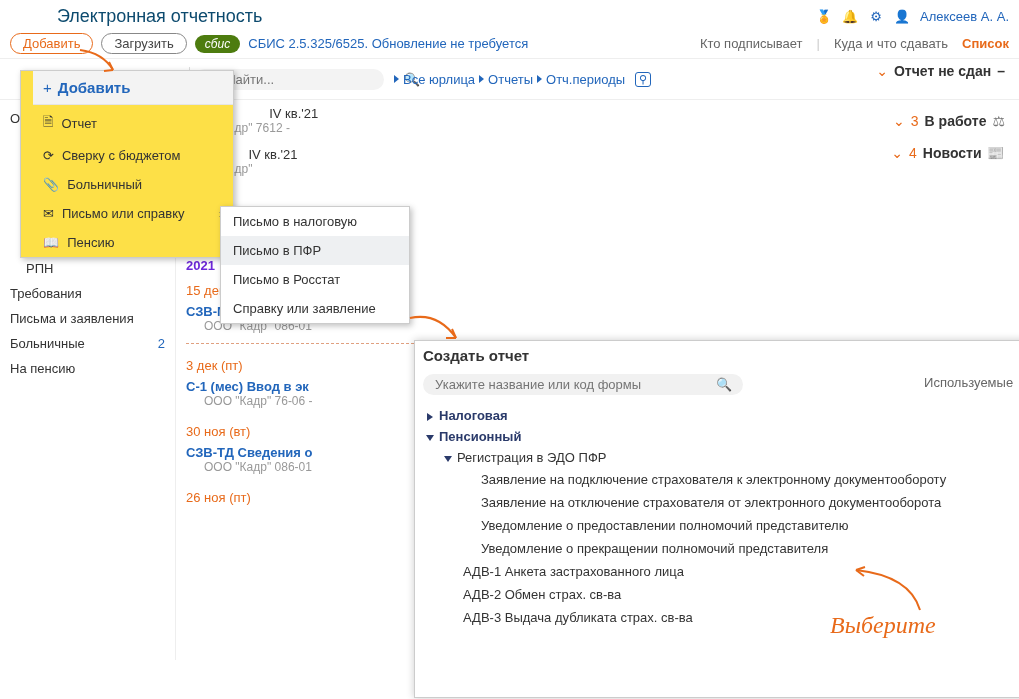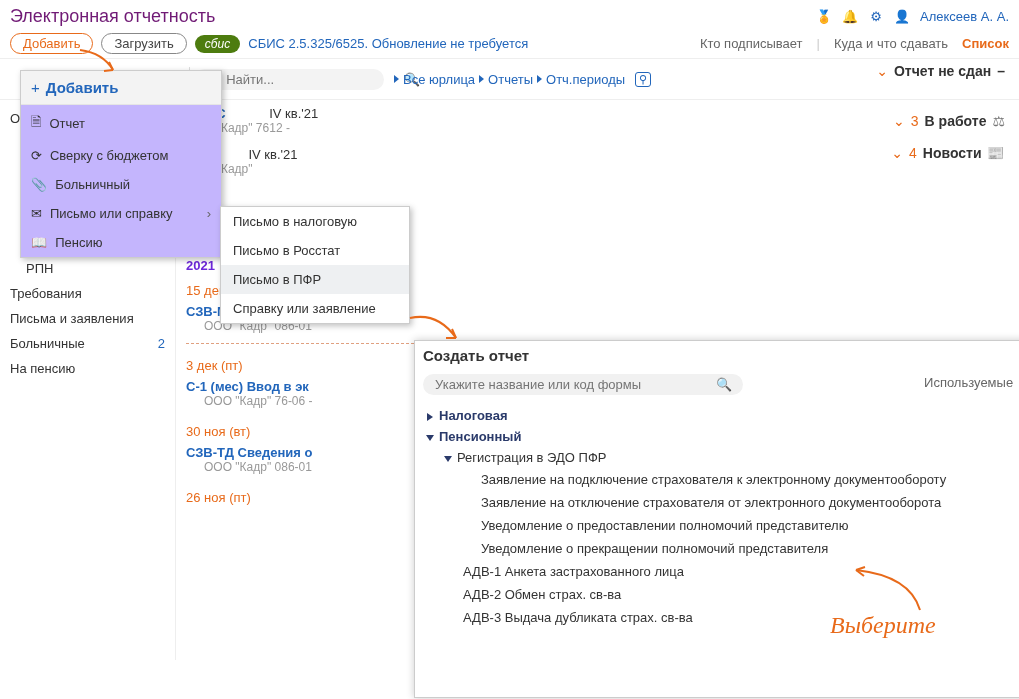--- a/index.html
+++ b/index.html
@@ -1,17 +1,17 @@
 <!DOCTYPE html>
 <html><head>
 <meta charset="utf-8">
 <style>
 html,body{margin:0;padding:0;font-family:Arial,Helvetica,sans-serif;font-size:13px;color:#333;background:#fff;width:1019px;height:699px;overflow:hidden;}
 .header{display:flex;align-items:center;padding:6px 10px 2px 10px;}
-.header-title{color:#701a75;font-size:18px;}
+.header-title{color:#0c4a6e;font-size:18px;margin-left:47px;}
 .header-right{margin-left:auto;display:flex;align-items:center;gap:10px;color:#2266bb;}
 .small-icon{display:inline-flex;width:16px;height:16px;align-items:center;justify-content:center;color:#2266bb;}
 .toolbar{display:flex;align-items:center;padding:4px 10px;gap:8px;}
 .pill-btn{border:1px solid #e86a1a;color:#e86a1a;border-radius:12px;padding:2px 12px;font-size:13px;background:#fff;cursor:pointer;}
 .pill-btn.gray{border-color:#888;color:#444;}
 .sbis-logo{background:#4d7c0f;color:#fff;border-radius:10px;padding:2px 10px;font-style:italic;font-size:12px;}
 .status-line{color:#2266bb;font-size:13px;}
 .toolbar-right{margin-left:auto;display:flex;gap:14px;align-items:center;font-size:13px;}
 .toolbar-right .link{color:#666;cursor:pointer;}
 .toolbar-right .active{color:#e86a1a;font-weight:bold;}
@@ -32,21 +32,21 @@
 .sidebar .sub{padding-left:26px;}
 .sidebar .badge{color:#2266bb;}
 .feed{flex:1;position:relative;padding:0 10px;min-height:560px;}
 .feed .entry{padding:6px 0;}
 .feed .org{color:#999;font-size:12px;margin-left:18px;}
 .feed .title{color:#2266bb;font-weight:bold;}
 .feed .date{color:#e86a1a;font-size:13px;padding-top:10px;}
 .feed .year{color:#6d28d9;font-size:13px;font-weight:bold;padding-top:10px;}
 .feed .col2{display:inline-block;margin-left:40px;color:#333;}
 .feed .dash-sep{border-top:1px dashed #e0a080;margin:4px 0;}
-.add-menu{position:absolute;left:20px;top:70px;width:200px;background:#c4b5fd;border:1px solid #ccc;box-shadow:2px 2px 6px rgba(0,0,0,0.25);z-index:30;}
+.add-menu{position:absolute;left:20px;top:70px;width:200px;background:#fde047;border:1px solid #ccc;box-shadow:2px 2px 6px rgba(0,0,0,0.25);z-index:30;padding-left:12px;}
 .add-menu .hd{background:#f3f3f3;padding:8px 10px;color:#2266bb;font-weight:bold;font-size:15px;border-bottom:1px solid #e5e5e5;}
 .add-menu .mi{padding:7px 10px;display:flex;align-items:center;gap:8px;cursor:pointer;color:#333;}
 .add-menu .mi .chev{margin-left:auto;color:#666;}
 .sub-menu{position:absolute;left:220px;top:206px;width:188px;background:#fff;border:1px solid #ccc;box-shadow:2px 2px 6px rgba(0,0,0,0.25);z-index:31;}
 .sub-menu .mi{padding:7px 12px;cursor:pointer;}
 .sub-menu .mi.sel{background:#eef0f2;}
 .create-panel{position:absolute;left:374px;top:340px;width:642px;height:356px;background:#fff;border:1px solid #ccc;box-shadow:0 0 8px rgba(0,0,0,0.2);z-index:40;margin-left:40px;}
 .create-panel .cp-hd{display:flex;align-items:center;padding:6px 8px;}
 .create-panel .cp-title{font-weight:bold;font-size:15px;}
 .create-panel .cp-close{margin-left:auto;display:flex;gap:8px;color:#888;}
@@ -236,22 +236,22 @@
       <span class="chev">›</span>
     </div>
   <div class="mi">
       <span>📖</span>
       <span>Пенсию</span>
     </div>
 </div>
 
 <div class="sub-menu">
   <div class="mi">Письмо в налоговую</div>
+  <div class="mi sel">Письмо в ПФР</div>
   <div class="mi">Письмо в Росстат</div>
-  <div class="mi sel">Письмо в ПФР</div>
   <div class="mi">Справку или заявление</div>
 </div>
 
 <div class="create-panel">
   <div class="cp-hd">
     <span class="cp-title">Создать отчет</span>
     <span class="cp-close">
       <span>⤢</span>
       <span>✕</span>
     </span>

